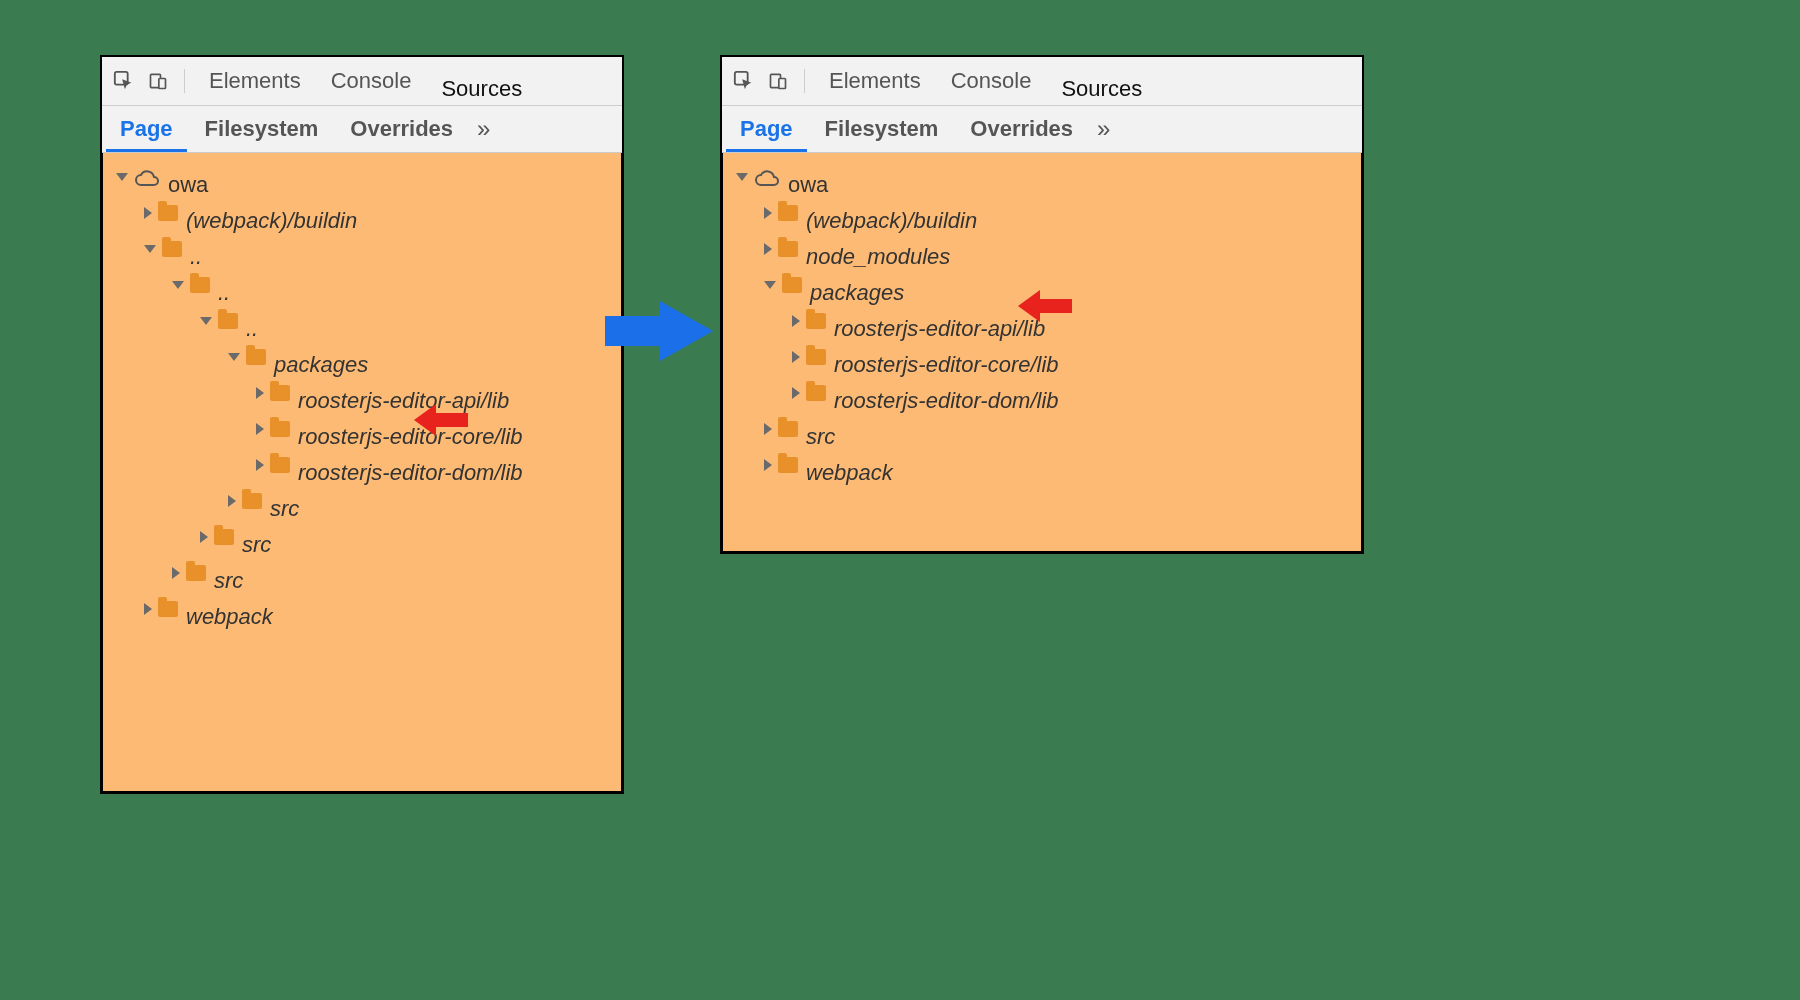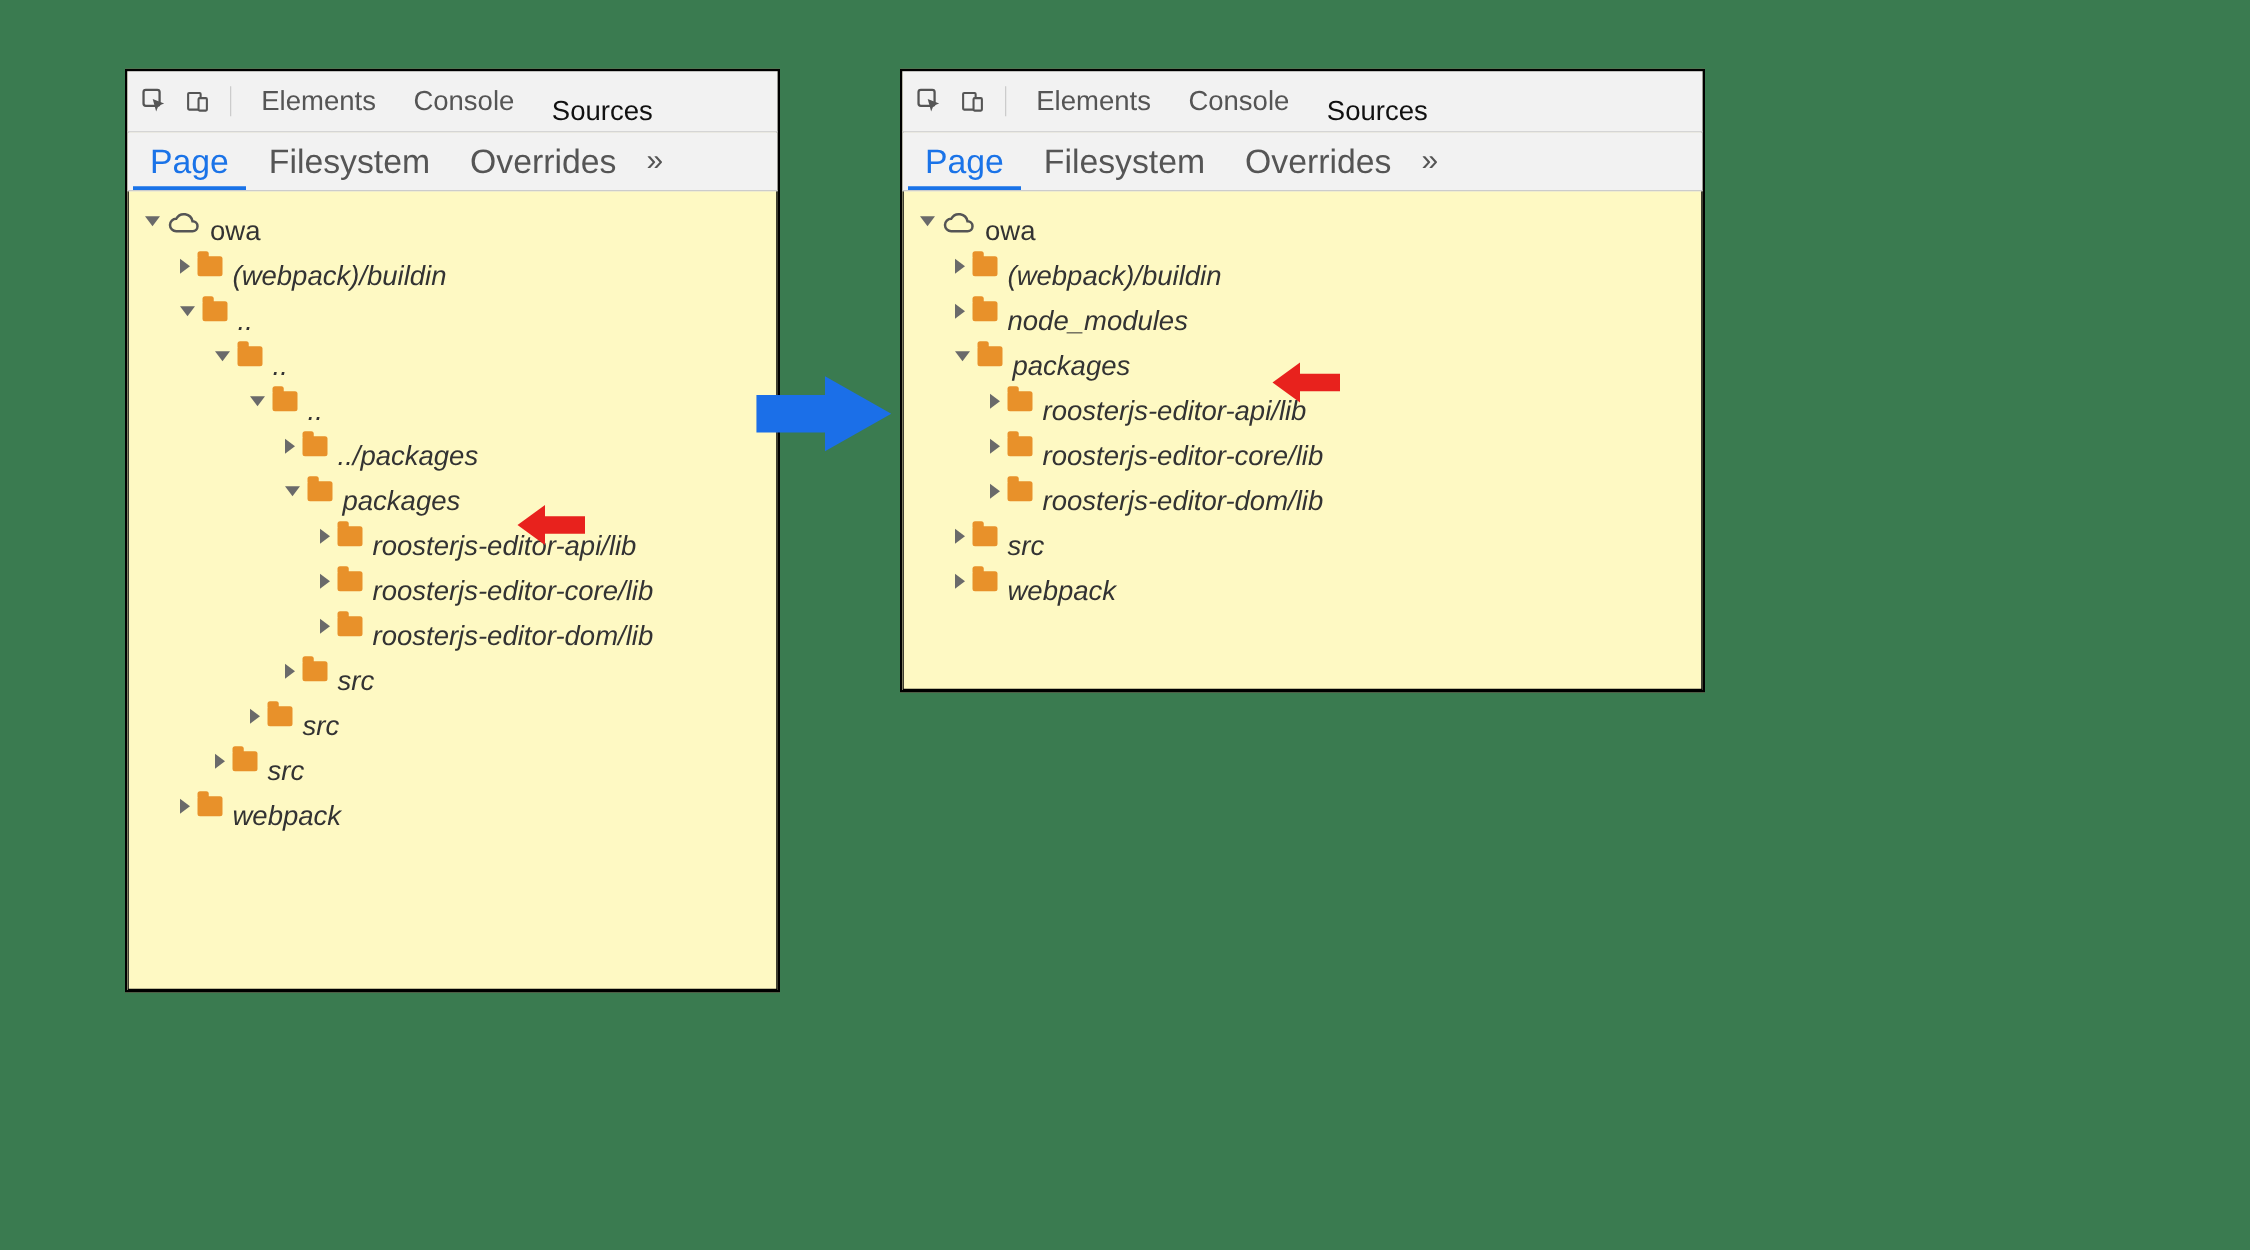--- a/index.html
+++ b/index.html
@@ -13,21 +13,21 @@
     font-size: 22px;
     color: #333;
   }
   .stage {
     position: relative;
     width: 1800px;
     height: 1000px;
   }
   .panel {
     position: absolute;
-    background: #fef9c3;
+    background: #fdba74;
     border: 2px solid #000;
     box-shadow: 0 0 0 1px #000 inset;
     display: flex;
     flex-direction: column;
   }
   .panel-left {
     left: 100px;
     top: 55px;
     width: 520px;
     height: 735px;
@@ -87,21 +87,22 @@
     height: 46px;
     padding: 0 4px;
     gap: 4px;
   }
   .subtab {
     padding: 0 14px;
     height: 46px;
     display: flex;
     align-items: center;
     color: #555;
-    font-size: 27px;
+    font-size: 22px;
+    font-weight: bold;
   }
   .subtab.active {
     color: #1a73e8;
     box-shadow: inset 0 -3px 0 #1a73e8;
   }
   .more-chevron {
     font-size: 24px;
     color: #555;
     padding: 0 6px;
   }
@@ -260,25 +261,20 @@
         <span class="folder-icon"></span>
         <span class="label">..</span>
       </div>
 
       <div class="row" style="padding-left:98px">
         <span class="disclosure open"></span>
         <span class="folder-icon"></span>
         <span class="label">..</span>
       </div>
 
-      <div class="row" style="padding-left:126px">
-        <span class="disclosure closed"></span>
-        <span class="folder-icon"></span>
-        <span class="label">../packages</span>
-      </div>
 
       <div class="row" style="padding-left:126px">
         <span class="disclosure open"></span>
         <span class="folder-icon"></span>
         <span class="label">packages</span>
       </div>
 
       <div class="row" style="padding-left:154px">
         <span class="disclosure closed"></span>
         <span class="folder-icon"></span>

